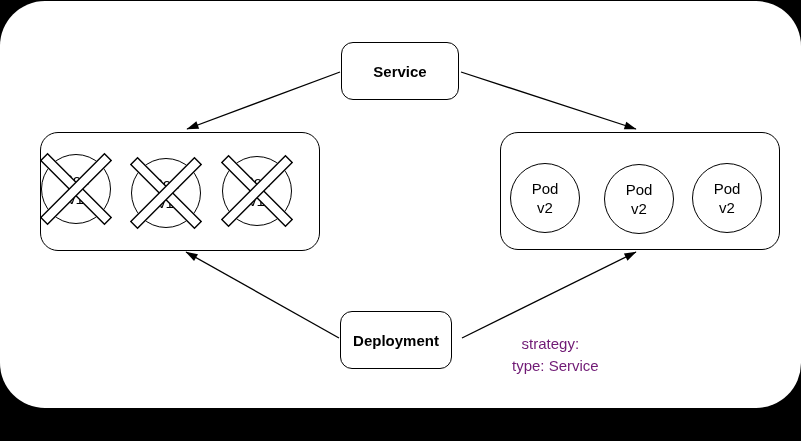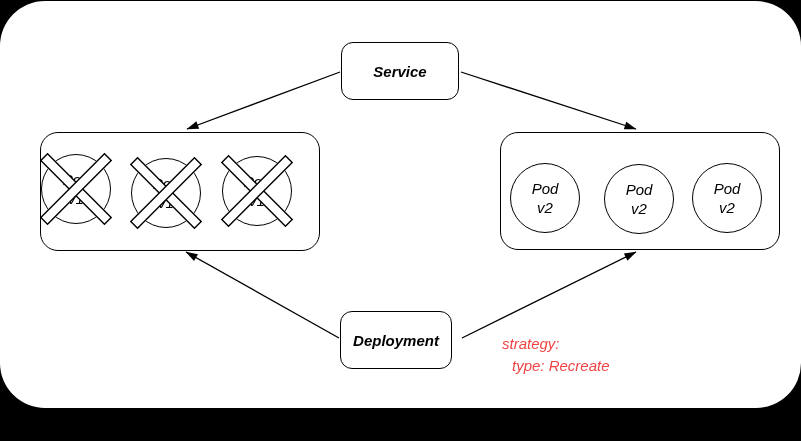--- a/index.html
+++ b/index.html
@@ -18,21 +18,20 @@
     background: #000000;
   }
   #surface {
     position: absolute;
     left: 0;
     top: 1px;
     width: 801px;
     height: 407px;
     background: #ffffff;
     border-radius: 45px;
-    font-style: italic;
   }
   .node {
     position: absolute;
     border: 1px solid #000000;
     border-radius: 12px;
     background: #ffffff;
     display: flex;
     align-items: center;
     justify-content: center;
     font-weight: bold;
@@ -94,22 +93,23 @@
     height: 441px;
     z-index: 4;
     pointer-events: none;
   }
   #strategy-annotation {
     position: absolute;
     left: 502px;
     top: 332px;
     font-size: 15px;
     line-height: 22px;
-    color: #ef4444;
+    color: #701a75;
     z-index: 3;
+    text-align: center;
   }
   #strategy-annotation .indent { padding-left: 10px; }
 </style>
 </head>
 <body>
 
 <div id="stage">
   <div id="surface">
 
     <div class="node" id="service-node">
@@ -157,21 +157,21 @@
         <span>v2</span>
       </div>
     </div>
 
     <div class="node" id="deployment-node">
       <span>Deployment</span>
     </div>
 
     <div id="strategy-annotation">
       <div>strategy:</div>
-      <div class="indent">type: Recreate</div>
+      <div class="indent">type: Service</div>
     </div>
   </div>
 
   <svg id="arrow-layer" viewBox="0 0 801 441">
     <defs>
       <marker id="arrowhead" markerUnits="userSpaceOnUse" markerWidth="14" markerHeight="10" refX="12.5" refY="5" orient="auto">
         <path d="M1,1 L13,5 L1,9 Z" fill="#000000"></path>
       </marker>
     </defs>
     <line x1="340" y1="72" x2="187" y2="129" stroke="#000000" stroke-width="1.3" marker-end="url(#arrowhead)"></line>

